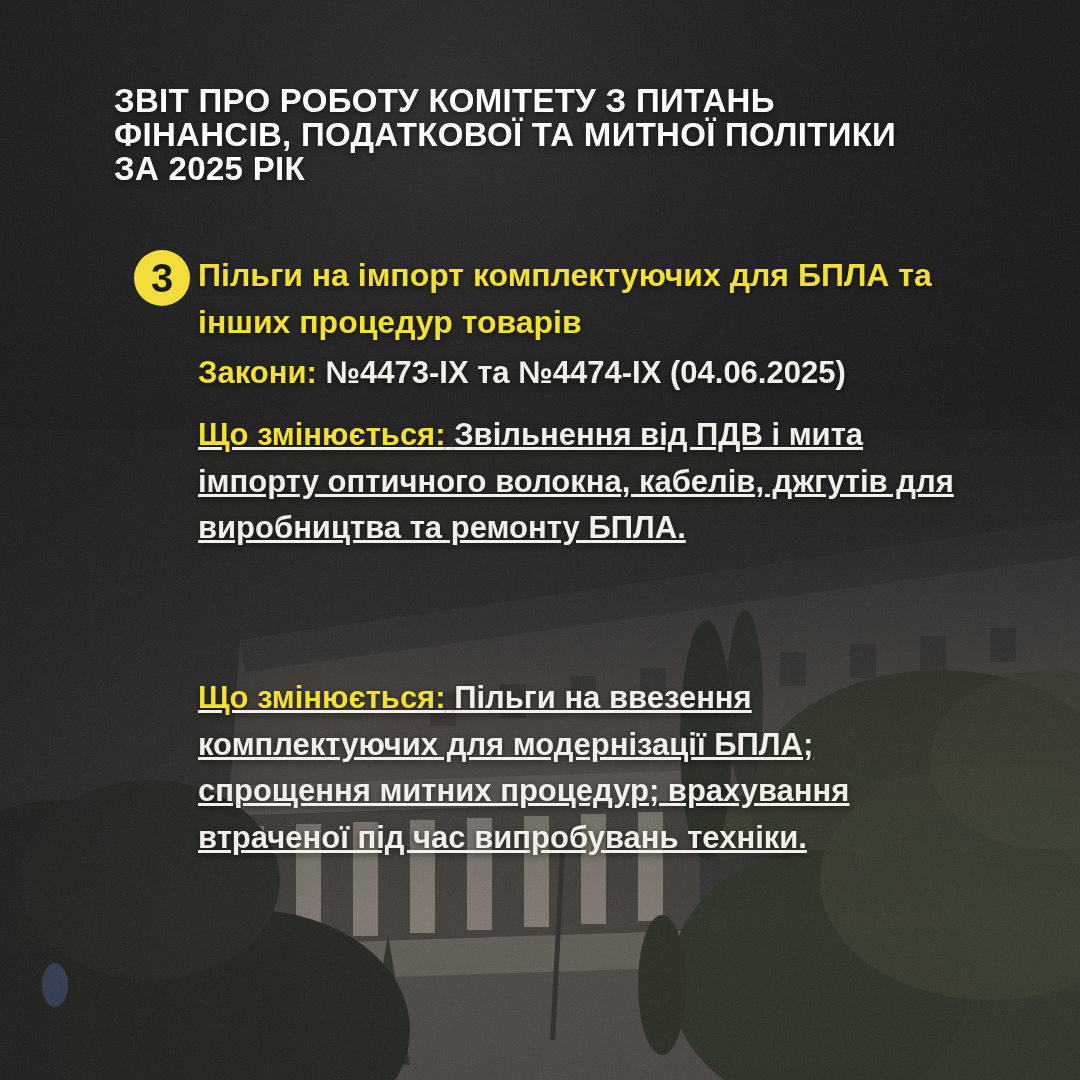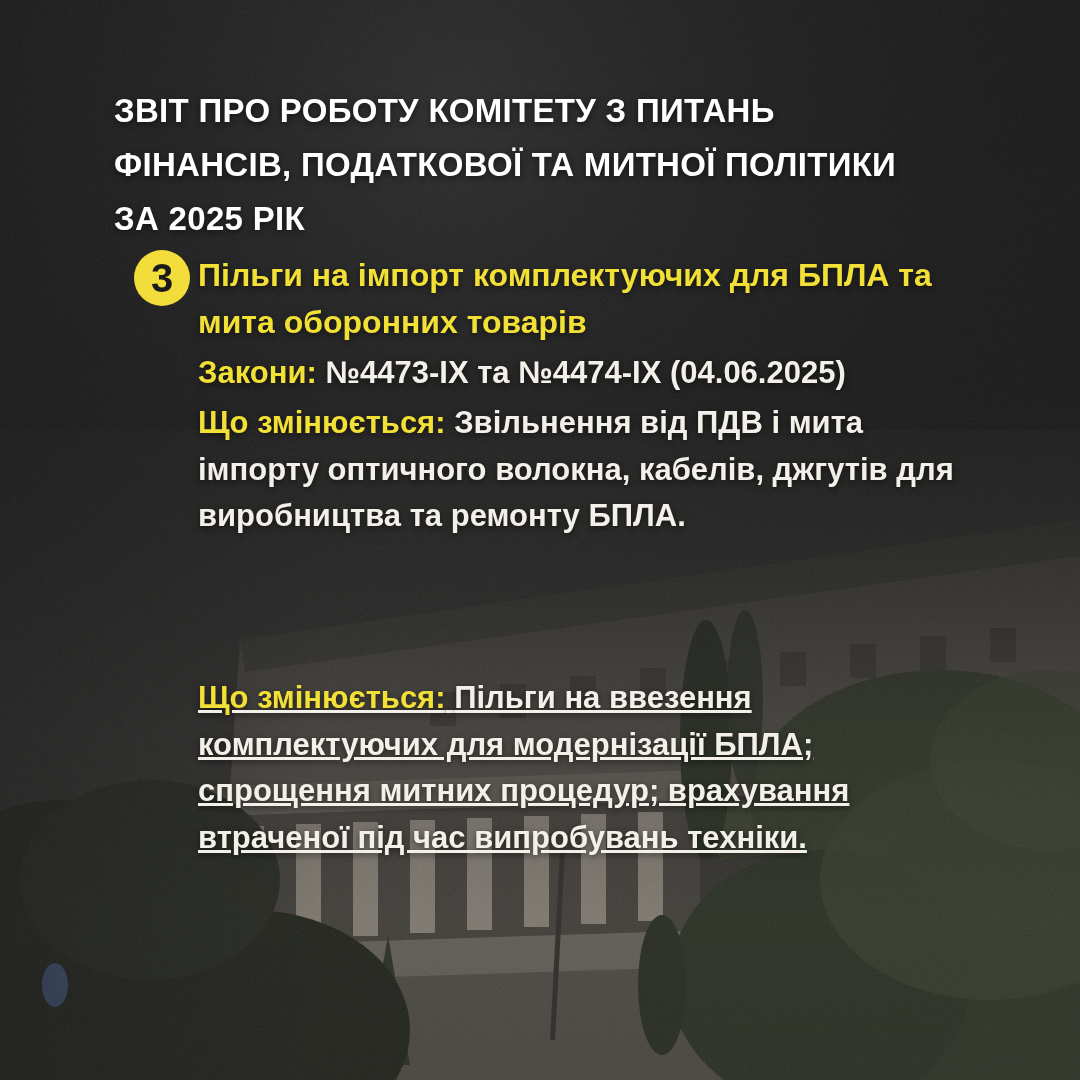--- a/index.html
+++ b/index.html
@@ -18,21 +18,21 @@
     display: block;
   }
   .content { position: absolute; left: 0; top: 0; width: 1080px; height: 1080px; }
 
   .title {
     position: absolute;
     left: 114px; top: 84px;
     width: 930px;
     margin: 0;
     font-size: 33px;
-    line-height: 54px;
+    line-height: 34px;
     font-weight: 700;
     letter-spacing: 0.3px;
     color: #ffffff;
     white-space: pre-line;
     text-shadow: 0 2px 6px rgba(0,0,0,0.55);
   }
   .badge {
     position: absolute;
     left: 134px; top: 250px;
     width: 56px; height: 56px;
@@ -64,21 +64,21 @@
     margin: 0;
     font-size: 31px;
     line-height: 46.5px;
     font-weight: 600;
     color: #f3f0ea;
     white-space: pre-line;
     text-shadow: 0 2px 6px rgba(0,0,0,0.55);
   }
   .block .label { color: #f2e036; font-weight: 700; }
   .b0 { top: 350px; }
-  .b1 { top: 400px; }
+  .b1 { top: 412px; text-decoration: underline; }
   .b2 { top: 614px; }
   .b3 { top: 675px; text-decoration: underline; }
 </style>
 </head>
 <body>
 
 <div class="canvas">
 
   <svg class="bg" viewBox="0 0 1080 1080" preserveAspectRatio="none" aria-hidden="true">
     <defs>
@@ -187,21 +187,21 @@
 
   <div class="content">
 
     <h1 class="title">ЗВІТ ПРО РОБОТУ КОМІТЕТУ З ПИТАНЬ
 ФІНАНСІВ, ПОДАТКОВОЇ ТА МИТНОЇ ПОЛІТИКИ
 ЗА 2025 РІК</h1>
 
     <div class="badge">3</div>
 
     <h2 class="heading">Пільги на імпорт комплектуючих для БПЛА та
-мита оборонних товарів</h2>
+інших процедур товарів</h2>
 
     <p class="block b0"><span class="label">Закони:</span> <span>№4473-IX та №4474-IX (04.06.2025)</span></p>
 
     <p class="block b1"><span class="label">Що змінюється:</span> <span>Звільнення від ПДВ і мита
 імпорту оптичного волокна, кабелів, джгутів для
 виробництва та ремонту БПЛА.</span></p>
 
 
     <p class="block b3"><span class="label">Що змінюється:</span> <span>Пільги на ввезення
 комплектуючих для модернізації БПЛА;

